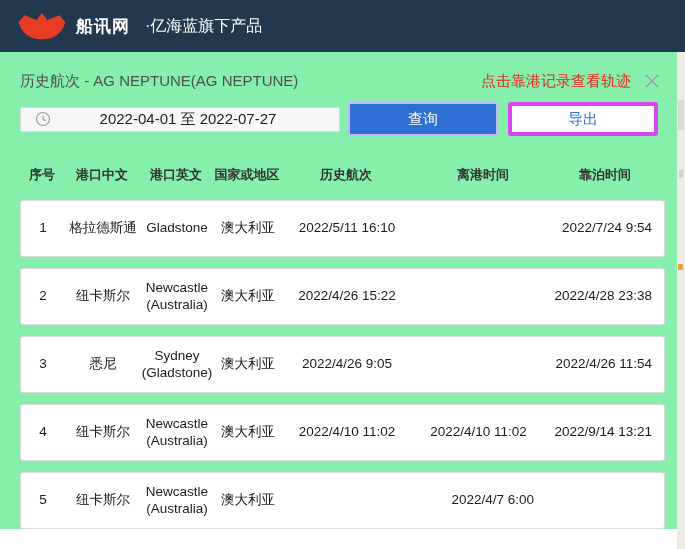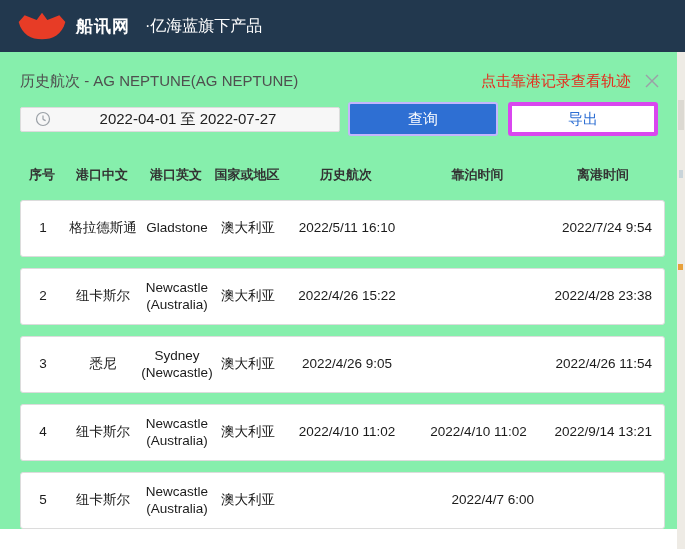--- a/index.html
+++ b/index.html
@@ -170,22 +170,22 @@
       <button class="btn btn-primary">查询</button>
       <button class="btn btn-outline">导出</button>
     </div>
 
     <div class="thead grid7">
       <div class="cell">序号</div>
       <div class="cell">港口中文</div>
       <div class="cell">港口英文</div>
       <div class="cell">国家或地区</div>
       <div class="cell">历史航次</div>
+      <div class="cell dep">离港时间</div>
       <div class="cell">靠泊时间</div>
-      <div class="cell dep">离港时间</div>
     </div>
 
     <div class="rows">
 
       <div class="voyage-row grid7">
         <div class="cell">1</div>
         <div class="cell">格拉德斯通</div>
         <div class="cell">Gladstone</div>
         <div class="cell">澳大利亚</div>
         <div class="cell">2022/5/11 16:10</div>
@@ -199,21 +199,21 @@
         <div class="cell">Newcastle (Australia)</div>
         <div class="cell">澳大利亚</div>
         <div class="cell">2022/4/26 15:22</div>
         <div class="cell"></div>
         <div class="cell dep">2022/4/28 23:38</div>
       </div>
 
       <div class="voyage-row grid7">
         <div class="cell">3</div>
         <div class="cell">悉尼</div>
-        <div class="cell">Sydney (Newcastle)</div>
+        <div class="cell">Sydney (Gladstone)</div>
         <div class="cell">澳大利亚</div>
         <div class="cell">2022/4/26 9:05</div>
         <div class="cell"></div>
         <div class="cell dep">2022/4/26 11:54</div>
       </div>
 
       <div class="voyage-row grid7">
         <div class="cell">4</div>
         <div class="cell">纽卡斯尔</div>
         <div class="cell">Newcastle (Australia)</div>

